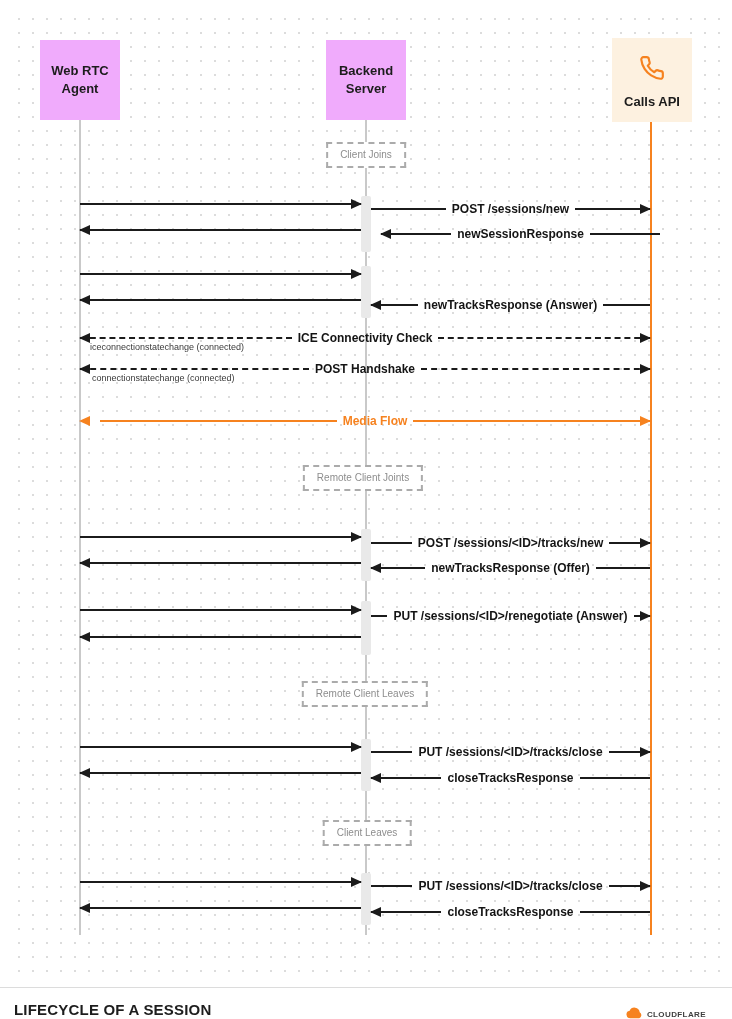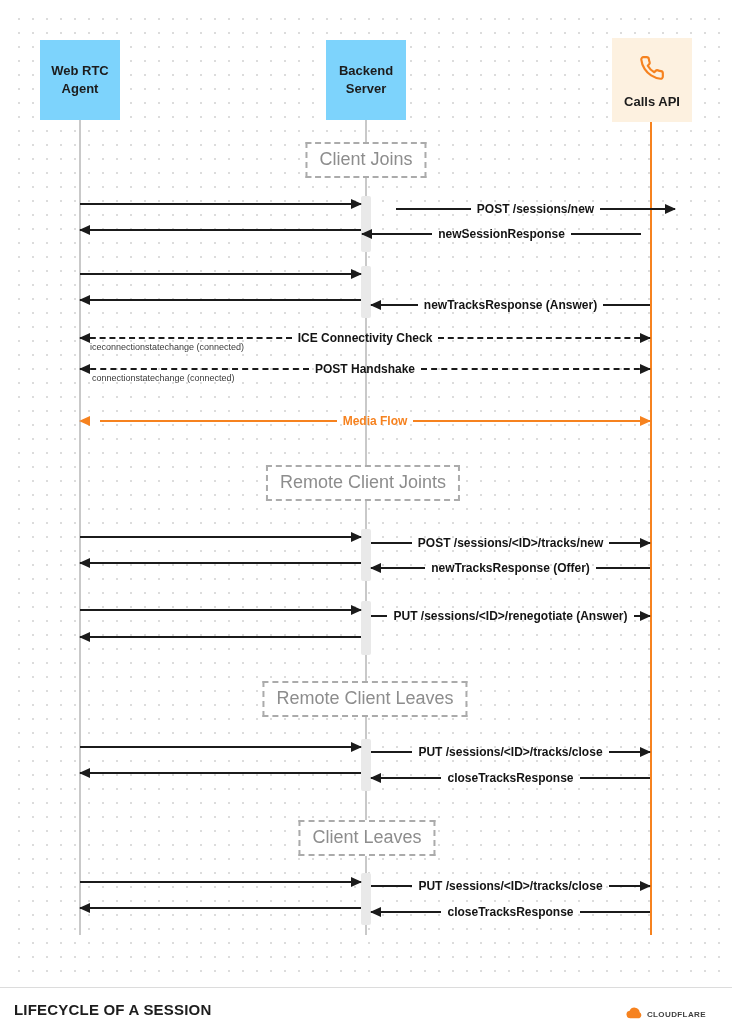--- a/index.html
+++ b/index.html
@@ -10,21 +10,21 @@
     overflow:hidden;
   }
   .dots{
     position:absolute; left:8px; top:8px; right:8px; bottom:44px;
     background-image:radial-gradient(#dcdcdc 1.1px, transparent 1.2px);
     background-size:14px 14px; background-position:4px 4px;
   }
 
   
   .actor{
-    position:absolute; width:80px; height:80px; background:#7dd3fc;
+    position:absolute; width:80px; height:80px; background:#f0abfc;
     display:flex; align-items:center; justify-content:center; text-align:center;
     font-weight:bold; font-size:13px; color:#1c1c1c; line-height:1.35; padding:0 6px;
   }
   .actor.calls{
     background:#fdf1e0; height:84px; flex-direction:column; gap:7px; padding-top:6px;
   }
 
   
   .lifeline{ position:absolute; width:2px; background:#c9c9c9; }
   .lifeline.orange{ background:#f6821f; }
@@ -52,21 +52,21 @@
   .msg.orange .ah.l{ border-right-color:#f6821f; }
 
   
   .anno{
     position:absolute; font-size:9px; color:#3a3a3a; white-space:nowrap; line-height:1;
   }
 
   
   .note{
     position:absolute; transform:translateX(-50%); background:#ffffff;
-    border:2px dashed #ababab; color:#8d8d8d; font-size:18px;
+    border:2px dashed #ababab; color:#8d8d8d; font-size:10px;
     padding:5px 12px; white-space:nowrap; line-height:1.2;
   }
 
   
   .footer{
     position:absolute; left:0; right:0; bottom:0; height:32px; background:#ffffff;
     border-top:1px solid #dcdcdc;
   }
   .footer-title{
     position:absolute; left:14px; top:13px; font-size:15px; font-weight:bold;
@@ -106,27 +106,27 @@
   <div class="actor" style="left:326px; top:40px;">
     <span>Backend Server</span>
   </div>
 
   <div class="note" style="left:366px; top:142px;">Client Joins</div>
 
   <div class="msg" style="top:196px; left:80px; width:281px;">
     <span class="seg"></span>
       <span class="ah r"></span>
   </div>
-  <div class="msg" style="top:201px; left:371px; width:279px;margin-left:25px;">
+  <div class="msg" style="top:201px; left:371px; width:279px;">
     <span class="seg"></span>
       <span class="lbl">POST /sessions/new</span>
       <span class="seg"></span>
     <span class="ah r"></span>
   </div>
-  <div class="msg" style="top:226px; left:362px; width:279px;">
+  <div class="msg" style="top:226px; left:381px; width:279px;">
     <span class="ah l"></span>
     <span class="seg"></span>
       <span class="lbl">newSessionResponse</span>
       <span class="seg"></span>
   </div>
   <div class="msg" style="top:222px; left:80px; width:281px;">
     <span class="ah l"></span>
       <span class="seg"></span>
   </div>
 

